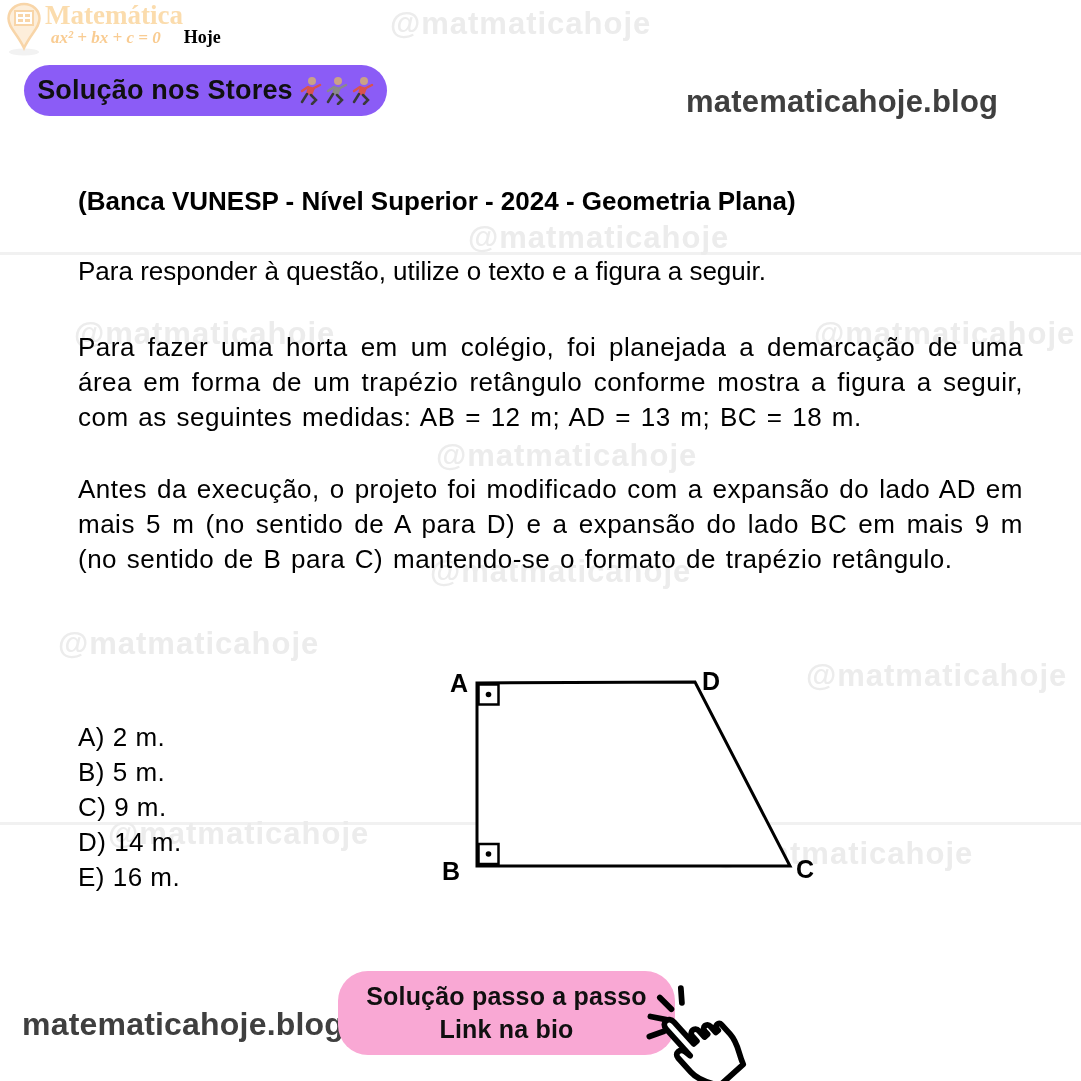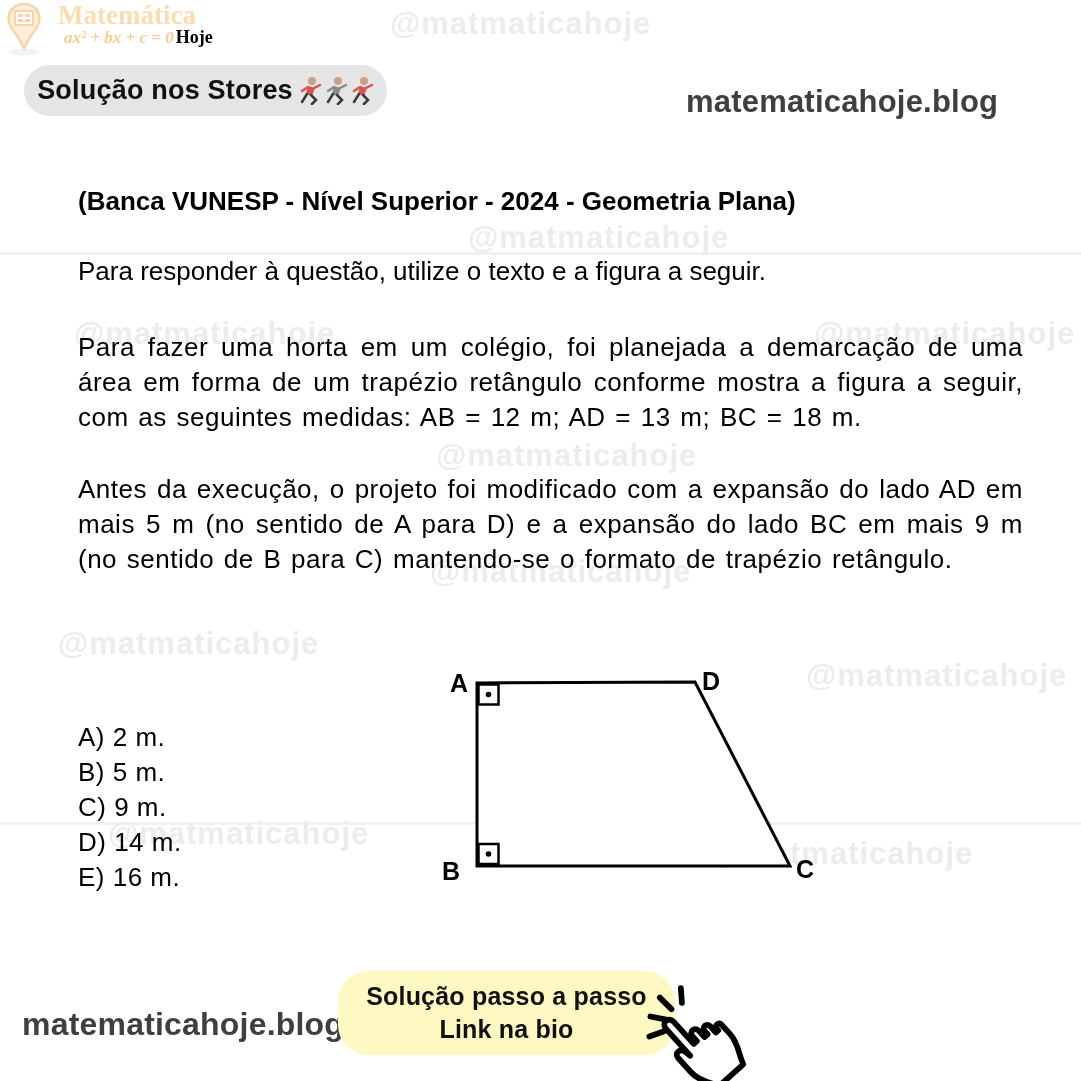--- a/index.html
+++ b/index.html
@@ -21,29 +21,29 @@
   .wm6 { left:430px; top:554px; }
   .wm7 { left:58px;  top:626px; }
   .wm8 { left:806px; top:658px; }
   .wm9 { left:108px; top:816px; }
   .wm10{ left:712px; top:836px; }
   .hline { position:absolute; left:0; width:1081px; height:3px; background:#f1f1f1; z-index:0; }
   .hline1 { top:252px; }
   .hline2 { top:822px; }
   
   .logo { position:absolute; left:6px; top:2px; display:flex; align-items:flex-start; z-index:2; }
-  .logo-text { margin-left:16px; }
+  .logo-text { margin-left:3px; }
   .logo-title { font-family:"Liberation Serif", serif; font-weight:bold; font-size:27px; color:#fbdcad; line-height:27px; }
-  .logo-sub { display:flex; align-items:baseline; gap:2px; margin-left:6px; margin-top:-2px; }
+  .logo-sub { display:flex; align-items:baseline; gap:23px; margin-left:6px; margin-top:-2px; }
   .logo-formula { font-family:"Liberation Serif", serif; font-style:italic; font-weight:bold; font-size:17px; color:#f9cc92; }
   .logo-hoje { font-family:"Liberation Serif", serif; font-weight:bold; font-size:18px; color:#000000; }
   
   .stores-btn {
     position:absolute; left:24px; top:65px; width:363px; height:51px;
-    background:#e5e5e5; border:none; border-radius:26px; cursor:pointer;
+    background:#8b5cf6; border:none; border-radius:26px; cursor:pointer;
     display:flex; align-items:center; justify-content:center; gap:5px; z-index:3;
   }
   .stores-label { font-size:27px; font-weight:bold; color:#101010; letter-spacing:0.2px; }
   .runners { display:flex; align-items:center; gap:2px; }
   
   .site-top {
     position:absolute; left:686px; top:84px; font-size:31px; font-weight:bold;
     color:#3f3f3f; letter-spacing:0.2px; z-index:2;
   }
   .site-bottom {
@@ -60,21 +60,21 @@
     letter-spacing:0.5px; word-spacing:2px;
   }
   .options { position:absolute; left:78px; top:720px; z-index:3; }
   .option { font-size:26px; line-height:35px; letter-spacing:0.5px; }
   
   .figure { position:absolute; left:440px; top:660px; width:392px; height:232px; z-index:2; }
   .fig-label { font-family:"Liberation Sans", sans-serif; font-weight:bold; font-size:25px; }
   
   .cta-btn {
     position:absolute; left:338px; top:971px; width:337px; height:84px;
-    background:#fef9c3; border:none; border-radius:30px; cursor:pointer;
+    background:#f9a8d4; border:none; border-radius:30px; cursor:pointer;
     display:flex; flex-direction:column; align-items:center; justify-content:center; z-index:3;
   }
   .cta-line { font-size:25px; font-weight:bold; color:#101010; line-height:33px; letter-spacing:0.2px; }
   .hand { position:absolute; left:642px; top:985px; z-index:4; }
 </style>
 </head>
 <body>
 
 <div class="canvas">
 

